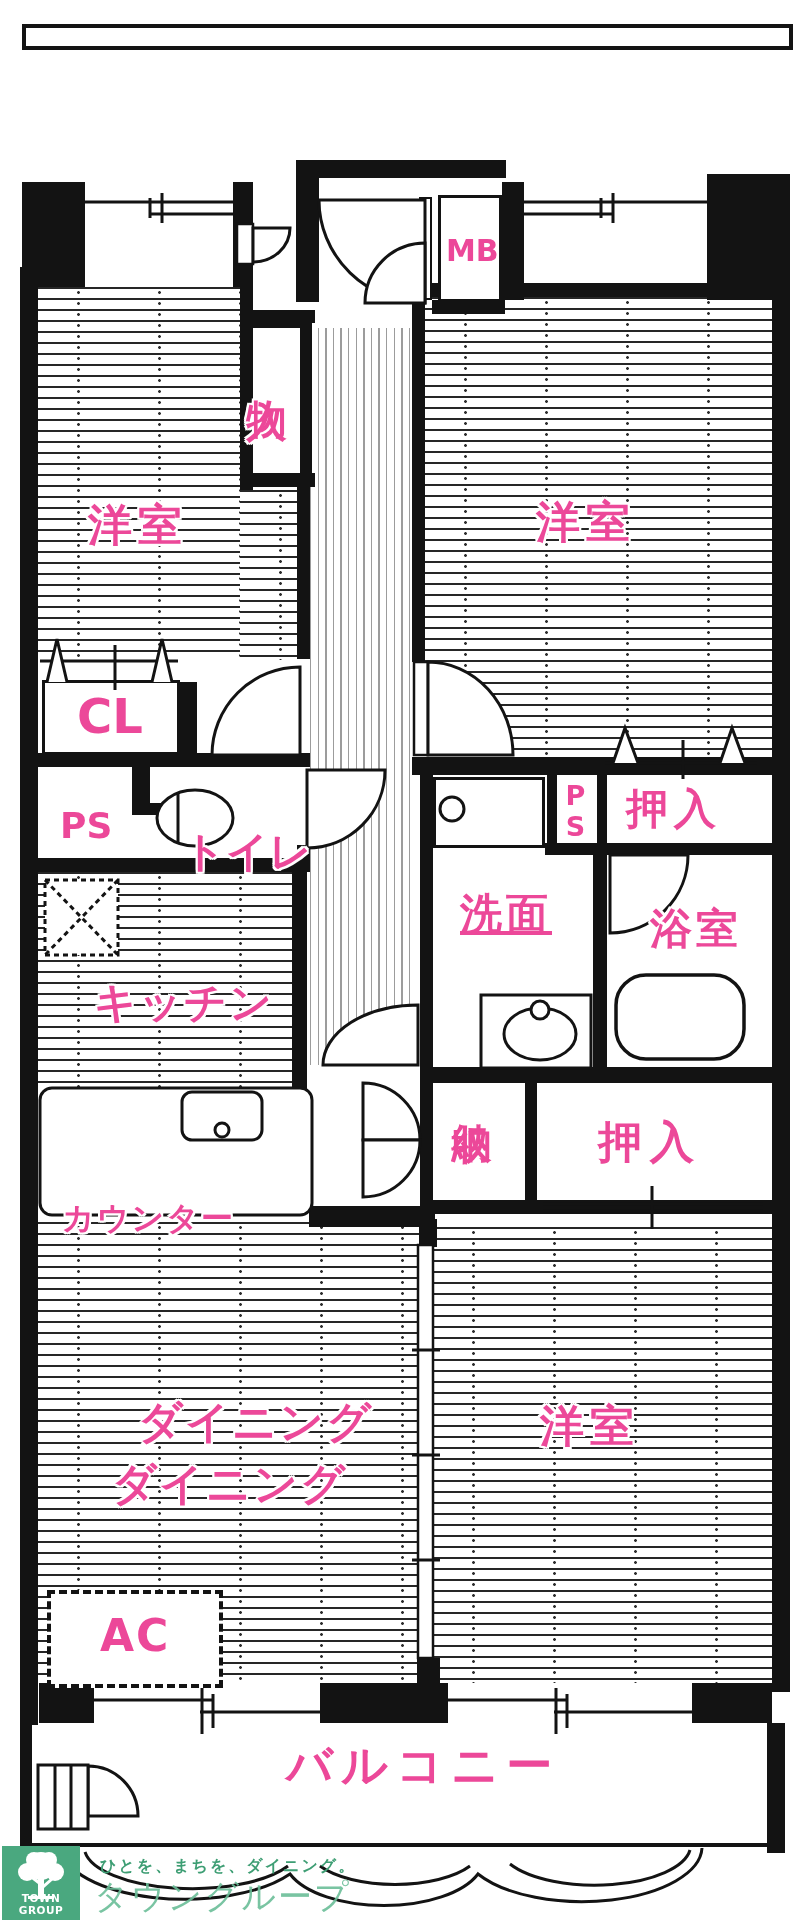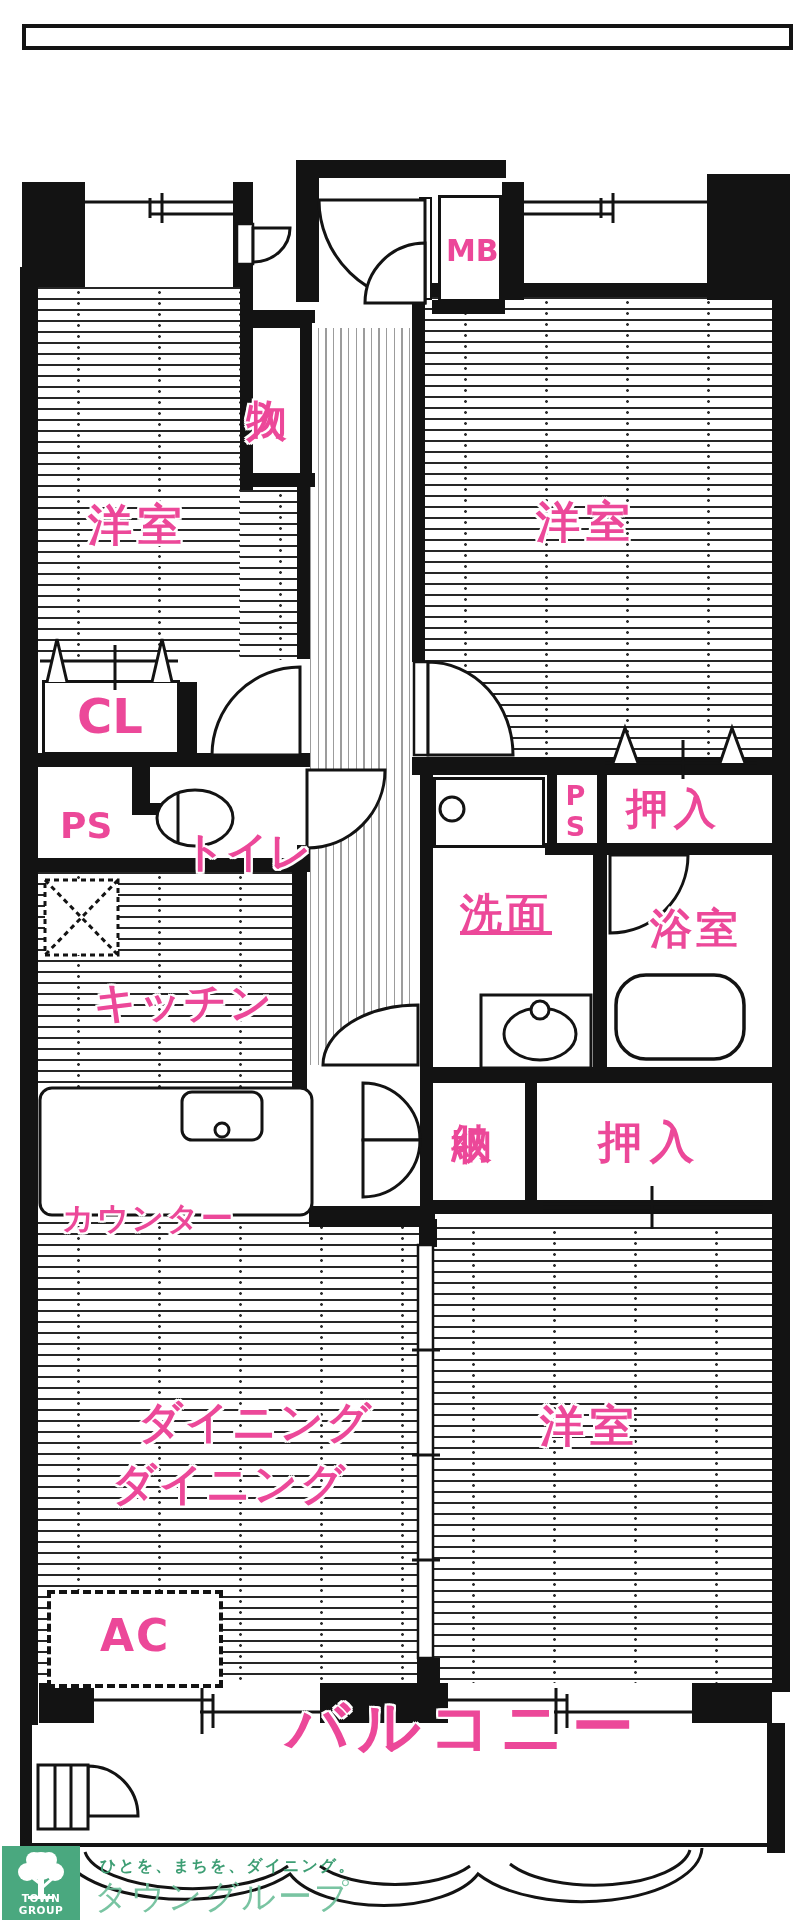--- a/index.html
+++ b/index.html
@@ -199,21 +199,21 @@
   <div class="lbl vert" style="left:562px;top:780px;font-size:27px;">PS</div>
   <div class="lbl" style="left:626px;top:788px;font-size:42px;letter-spacing:6px;">押入</div>
   <div class="lbl" style="left:460px;top:893px;font-size:42px;letter-spacing:4px;text-decoration:underline;">洗面</div>
   <div class="lbl" style="left:650px;top:888px;font-size:42px;letter-spacing:4px;margin-top:20px;">浴室</div>
   <div class="lbl" style="left:94px;top:982px;font-size:42px;letter-spacing:2px;">キッチン</div>
   <div class="lbl" style="left:62px;top:1202px;font-size:32px;letter-spacing:2px;">カウンター</div>
   <div class="lbl vert" style="left:452px;top:1092px;font-size:40px;">収納</div>
   <div class="lbl" style="left:598px;top:1120px;font-size:44px;letter-spacing:8px;">押入</div>
   <div class="lbl" style="left:138px;top:1400px;font-size:44px;letter-spacing:2px;">ダイニング</div>
   <div class="lbl" style="left:112px;top:1462px;font-size:44px;letter-spacing:2px;">ダイニング</div>
-  <div class="lbl" style="left:286px;top:1696px;font-size:62px;letter-spacing:8px;">バルコニー</div>
+  <div class="lbl" style="left:286px;top:1742px;font-size:46px;letter-spacing:8px;">バルコニー</div>
   <div class="lbl" style="left:100px;top:1614px;font-size:44px;letter-spacing:2px;">AC</div>
 
   <div class="logo-sq">
     <svg width="78" height="60" viewBox="0 0 78 60">
       <g fill="#fff">
         <circle cx="39" cy="20" r="14"></circle>
         <circle cx="25" cy="26" r="9"></circle>
         <circle cx="53" cy="26" r="9"></circle>
         <circle cx="32" cy="14" r="8"></circle>
         <circle cx="47" cy="14" r="8"></circle>

